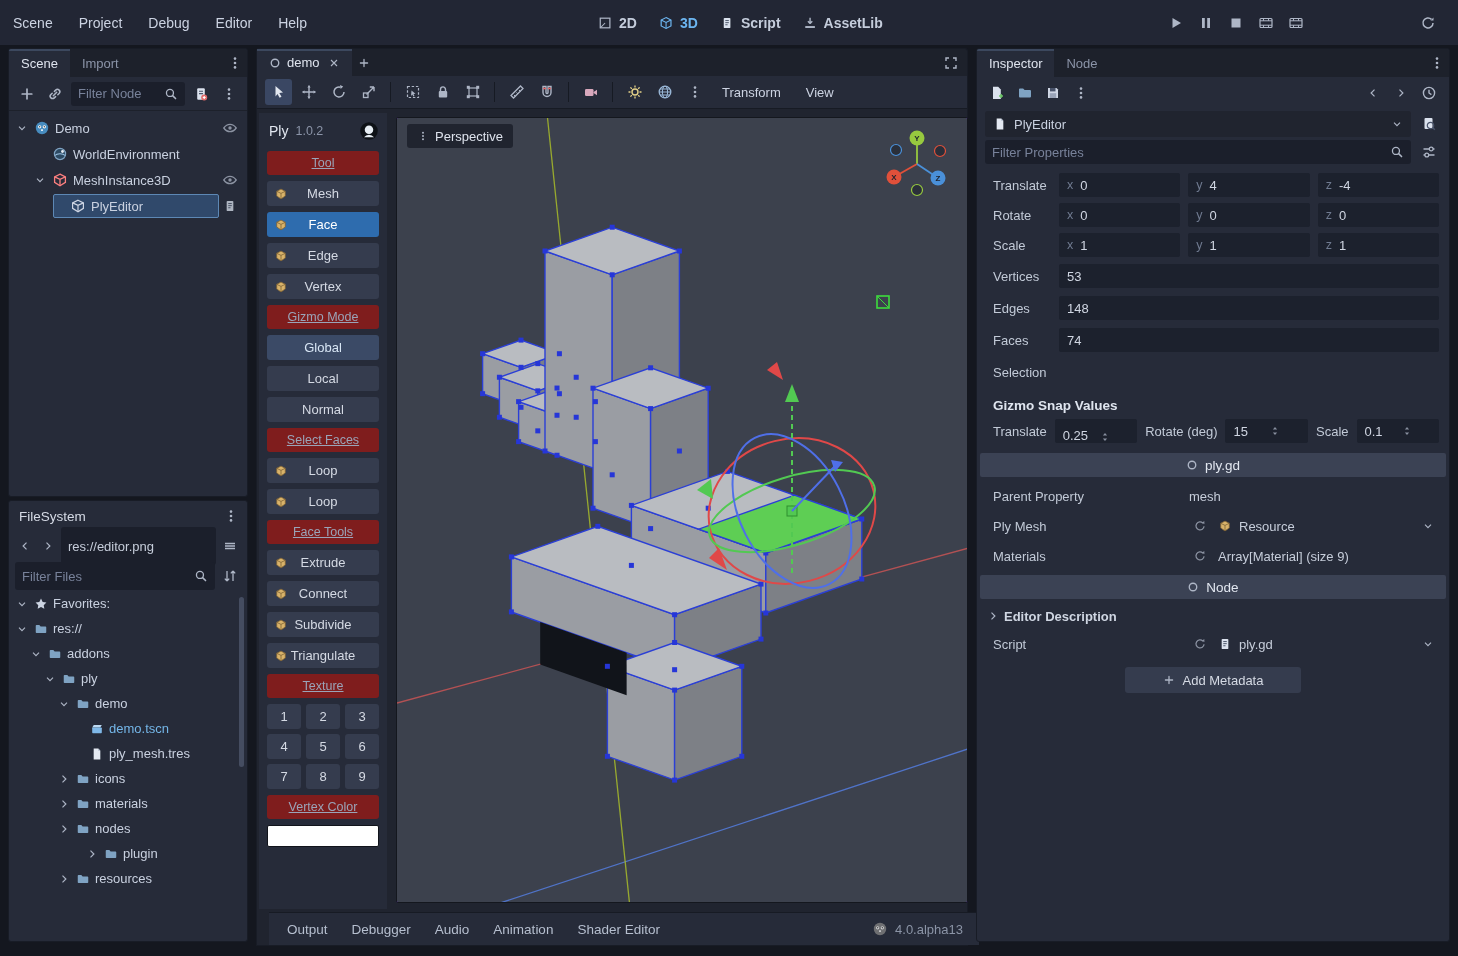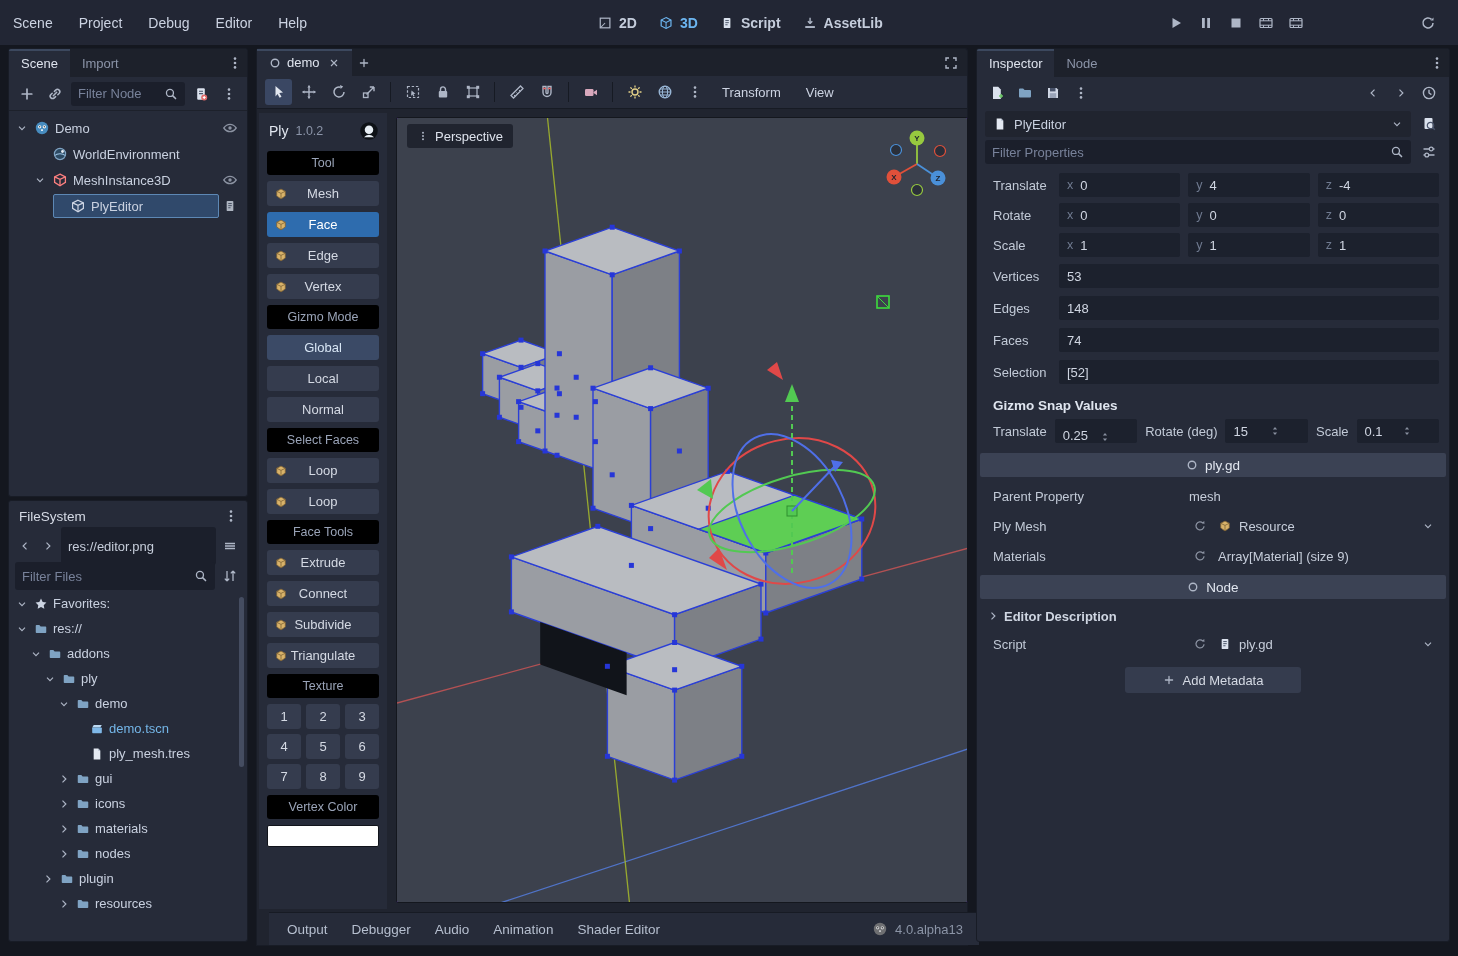--- a/index.html
+++ b/index.html
@@ -47,21 +47,21 @@
 #vp-toolbar{position:absolute;left:0;top:0;width:710px;height:33px;background:#262b39;border-bottom:1px solid #171b24;display:flex;align-items:center;padding:0 8px;gap:3px;}
 .tbtn{width:27px;height:26px;display:flex;align-items:center;justify-content:center;border-radius:3px;}
 .tbtn.active{background:#3a4763;}
 .tsep{width:1px;height:20px;background:#161a23;margin:0 5px;}
 .tmenu{padding:0 11px;font-size:13px;color:#ccd3e2;height:26px;display:flex;align-items:center;}
 #ply-panel{position:absolute;left:2px;top:37px;width:128px;bottom:36px;background:#262b39;}
 #ply-header{display:flex;align-items:center;gap:7px;padding:8px 8px 10px 10px;}
 #ply-title{font-size:14px;color:#e2e7f0;}
 #ply-version{font-size:12.5px;color:#8b94a8;}
 #ply-tool-list{display:flex;flex-direction:column;gap:6px;padding:0 8px;}
-.ply-header{height:24px;background:#000000;border-radius:3px;display:flex;align-items:center;justify-content:center;color:#9aa4b8;font-size:12.5px;}
+.ply-header{height:24px;background:#7f1d1d;border-radius:3px;display:flex;align-items:center;justify-content:center;color:#9aa4b8;font-size:12.5px;text-decoration:underline;}
 .ply-btn{height:25px;background:#353c4e;border-radius:3px;display:flex;align-items:center;justify-content:center;color:#d5dae4;position:relative;font-size:13px;}
 .ply-btn .ic{position:absolute;left:7px;}
 .ply-btn.active{background:#2e6cae;color:#fff;}
 .ply-btn.active2{background:#3b4a66;color:#d8e6f5;}
 .tex-grid{display:grid;grid-template-columns:1fr 1fr 1fr;gap:5px;}
 .tex-cell{height:25px;background:#353c4e;border-radius:3px;display:flex;align-items:center;justify-content:center;color:#d5dae4;}
 .vswatch{height:22px;border-radius:2px;border:1px solid #11141b;}
 #viewport{position:absolute;left:139px;top:41px;width:572px;height:786px;background:#6d28d9;border:1px solid #14171e;border-radius:2px;overflow:hidden;}
 #persp-btn{position:absolute;left:10px;top:6px;height:24px;background:rgba(30,34,45,.92);border-radius:3px;display:flex;align-items:center;gap:6px;padding:0 10px;color:#dde2ec;font-size:13px;z-index:5;}
 #bottom-bar{position:absolute;left:12px;bottom:0;width:710px;height:33px;background:#262b39;border-top:1px solid #171b24;display:flex;align-items:center;padding:0 6px;}
@@ -426,56 +426,45 @@
         </div>
         <div class="trow fsrow" style="padding-left: 48px;">
           <div class="expander">
             <svg viewBox="0 0 16 16" class="ic s12">
               <path d="M6 3.5L10.5 8 6 12.5" fill="none" stroke="currentColor" stroke-width="1.6"></path>
             </svg>
           </div>
           <svg viewBox="0 0 16 16" class="ic s14">
             <path d="M2 4.4c0-.5.4-.9.9-.9h3.2L7.6 5h5.5c.5 0 .9.4.9.9v5.7c0 .5-.4.9-.9.9H2.9c-.5 0-.9-.4-.9-.9z" fill="#7fa3c3"></path>
           </svg>
-          <div>gui</div>
+          <div>icons</div>
         </div>
         <div class="trow fsrow" style="padding-left: 48px;">
           <div class="expander">
             <svg viewBox="0 0 16 16" class="ic s12">
               <path d="M6 3.5L10.5 8 6 12.5" fill="none" stroke="currentColor" stroke-width="1.6"></path>
             </svg>
           </div>
           <svg viewBox="0 0 16 16" class="ic s14">
             <path d="M2 4.4c0-.5.4-.9.9-.9h3.2L7.6 5h5.5c.5 0 .9.4.9.9v5.7c0 .5-.4.9-.9.9H2.9c-.5 0-.9-.4-.9-.9z" fill="#7fa3c3"></path>
           </svg>
-          <div>icons</div>
+          <div>materials</div>
         </div>
         <div class="trow fsrow" style="padding-left: 48px;">
           <div class="expander">
             <svg viewBox="0 0 16 16" class="ic s12">
               <path d="M6 3.5L10.5 8 6 12.5" fill="none" stroke="currentColor" stroke-width="1.6"></path>
             </svg>
           </div>
           <svg viewBox="0 0 16 16" class="ic s14">
             <path d="M2 4.4c0-.5.4-.9.9-.9h3.2L7.6 5h5.5c.5 0 .9.4.9.9v5.7c0 .5-.4.9-.9.9H2.9c-.5 0-.9-.4-.9-.9z" fill="#7fa3c3"></path>
           </svg>
-          <div>materials</div>
-        </div>
-        <div class="trow fsrow" style="padding-left: 48px;">
-          <div class="expander">
-            <svg viewBox="0 0 16 16" class="ic s12">
-              <path d="M6 3.5L10.5 8 6 12.5" fill="none" stroke="currentColor" stroke-width="1.6"></path>
-            </svg>
-          </div>
-          <svg viewBox="0 0 16 16" class="ic s14">
-            <path d="M2 4.4c0-.5.4-.9.9-.9h3.2L7.6 5h5.5c.5 0 .9.4.9.9v5.7c0 .5-.4.9-.9.9H2.9c-.5 0-.9-.4-.9-.9z" fill="#7fa3c3"></path>
-          </svg>
           <div>nodes</div>
         </div>
-        <div class="trow fsrow" style="padding-left: 32px;">
+        <div class="trow fsrow" style="padding-left: 76px;">
           <div class="expander">
             <svg viewBox="0 0 16 16" class="ic s12">
               <path d="M6 3.5L10.5 8 6 12.5" fill="none" stroke="currentColor" stroke-width="1.6"></path>
             </svg>
           </div>
           <svg viewBox="0 0 16 16" class="ic s14">
             <path d="M2 4.4c0-.5.4-.9.9-.9h3.2L7.6 5h5.5c.5 0 .9.4.9.9v5.7c0 .5-.4.9-.9.9H2.9c-.5 0-.9-.4-.9-.9z" fill="#7fa3c3"></path>
           </svg>
           <div>plugin</div>
         </div>
@@ -1042,23 +1031,20 @@
           </div>
         </div>
         <div class="prow" style="height: 32px;">
           <div class="plab w72">Faces</div>
           <div class="vfield wideval">
             <div class="axv">74</div>
           </div>
         </div>
         <div class="prow" style="height: 32px;">
           <div class="plab w72">Selection</div>
-          <div class="vfield wideval">
-            <div class="axv">[52]</div>
-          </div>
         </div>
       </div>
     <div id="snap-title">Gizmo Snap Values</div>
     <div id="snap-row">
         <div class="plab">Translate</div>
         <div class="snapfield" style="flex: 1 1 0%; align-items: flex-end;">
           <div class="snapval">0.25</div>
           <svg viewBox="0 0 16 16" class="ic s12 dim">
             <path d="M8 2.6L10.8 6H5.2z" fill="currentColor"></path>
             <path d="M8 13.4L5.2 10h5.6z" fill="currentColor"></path>

